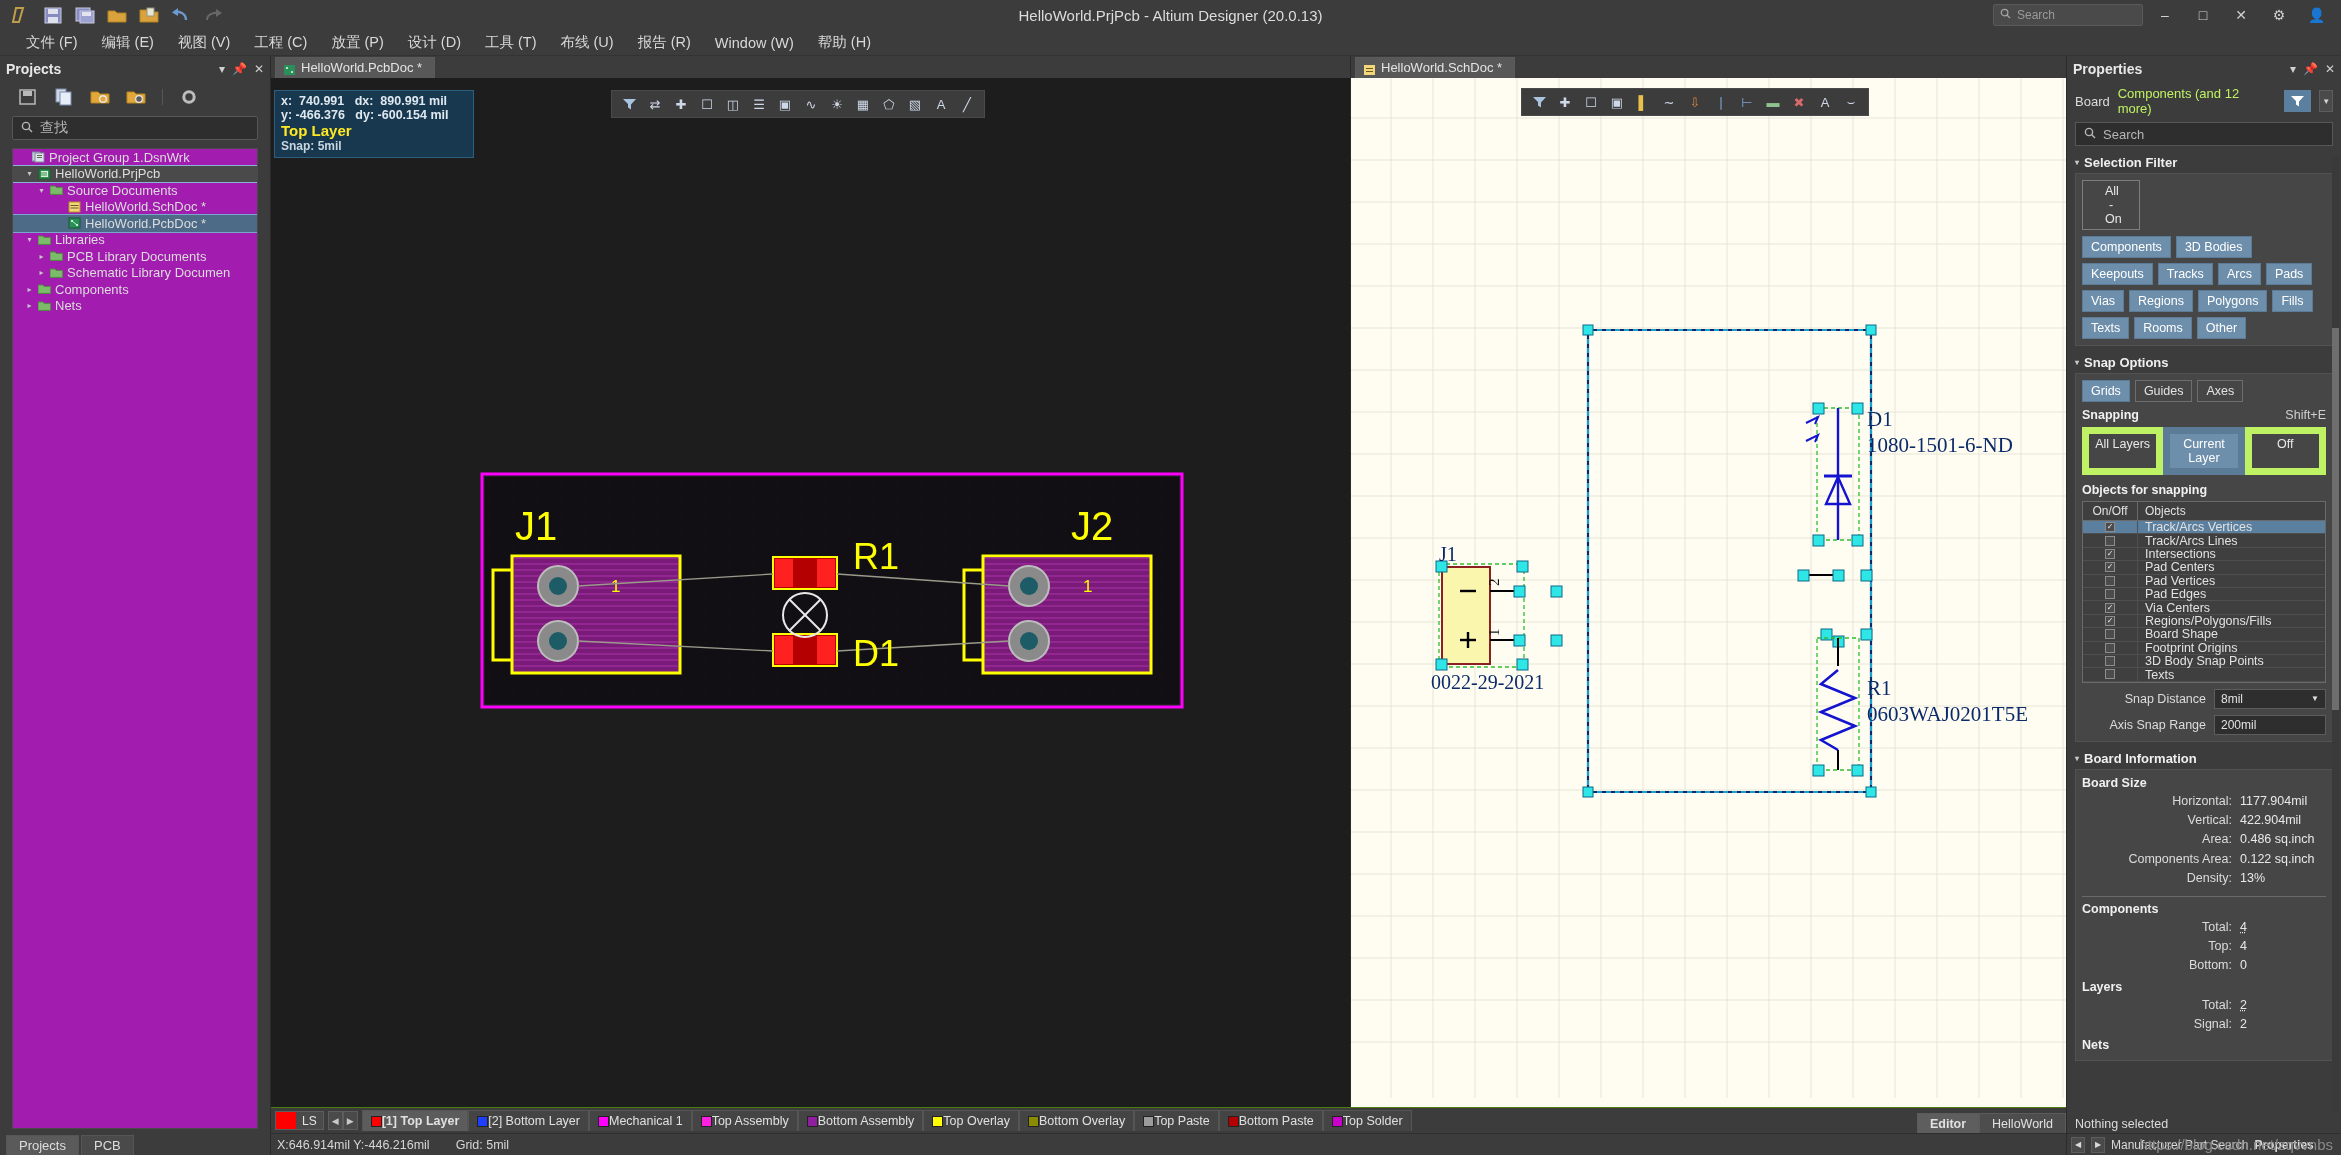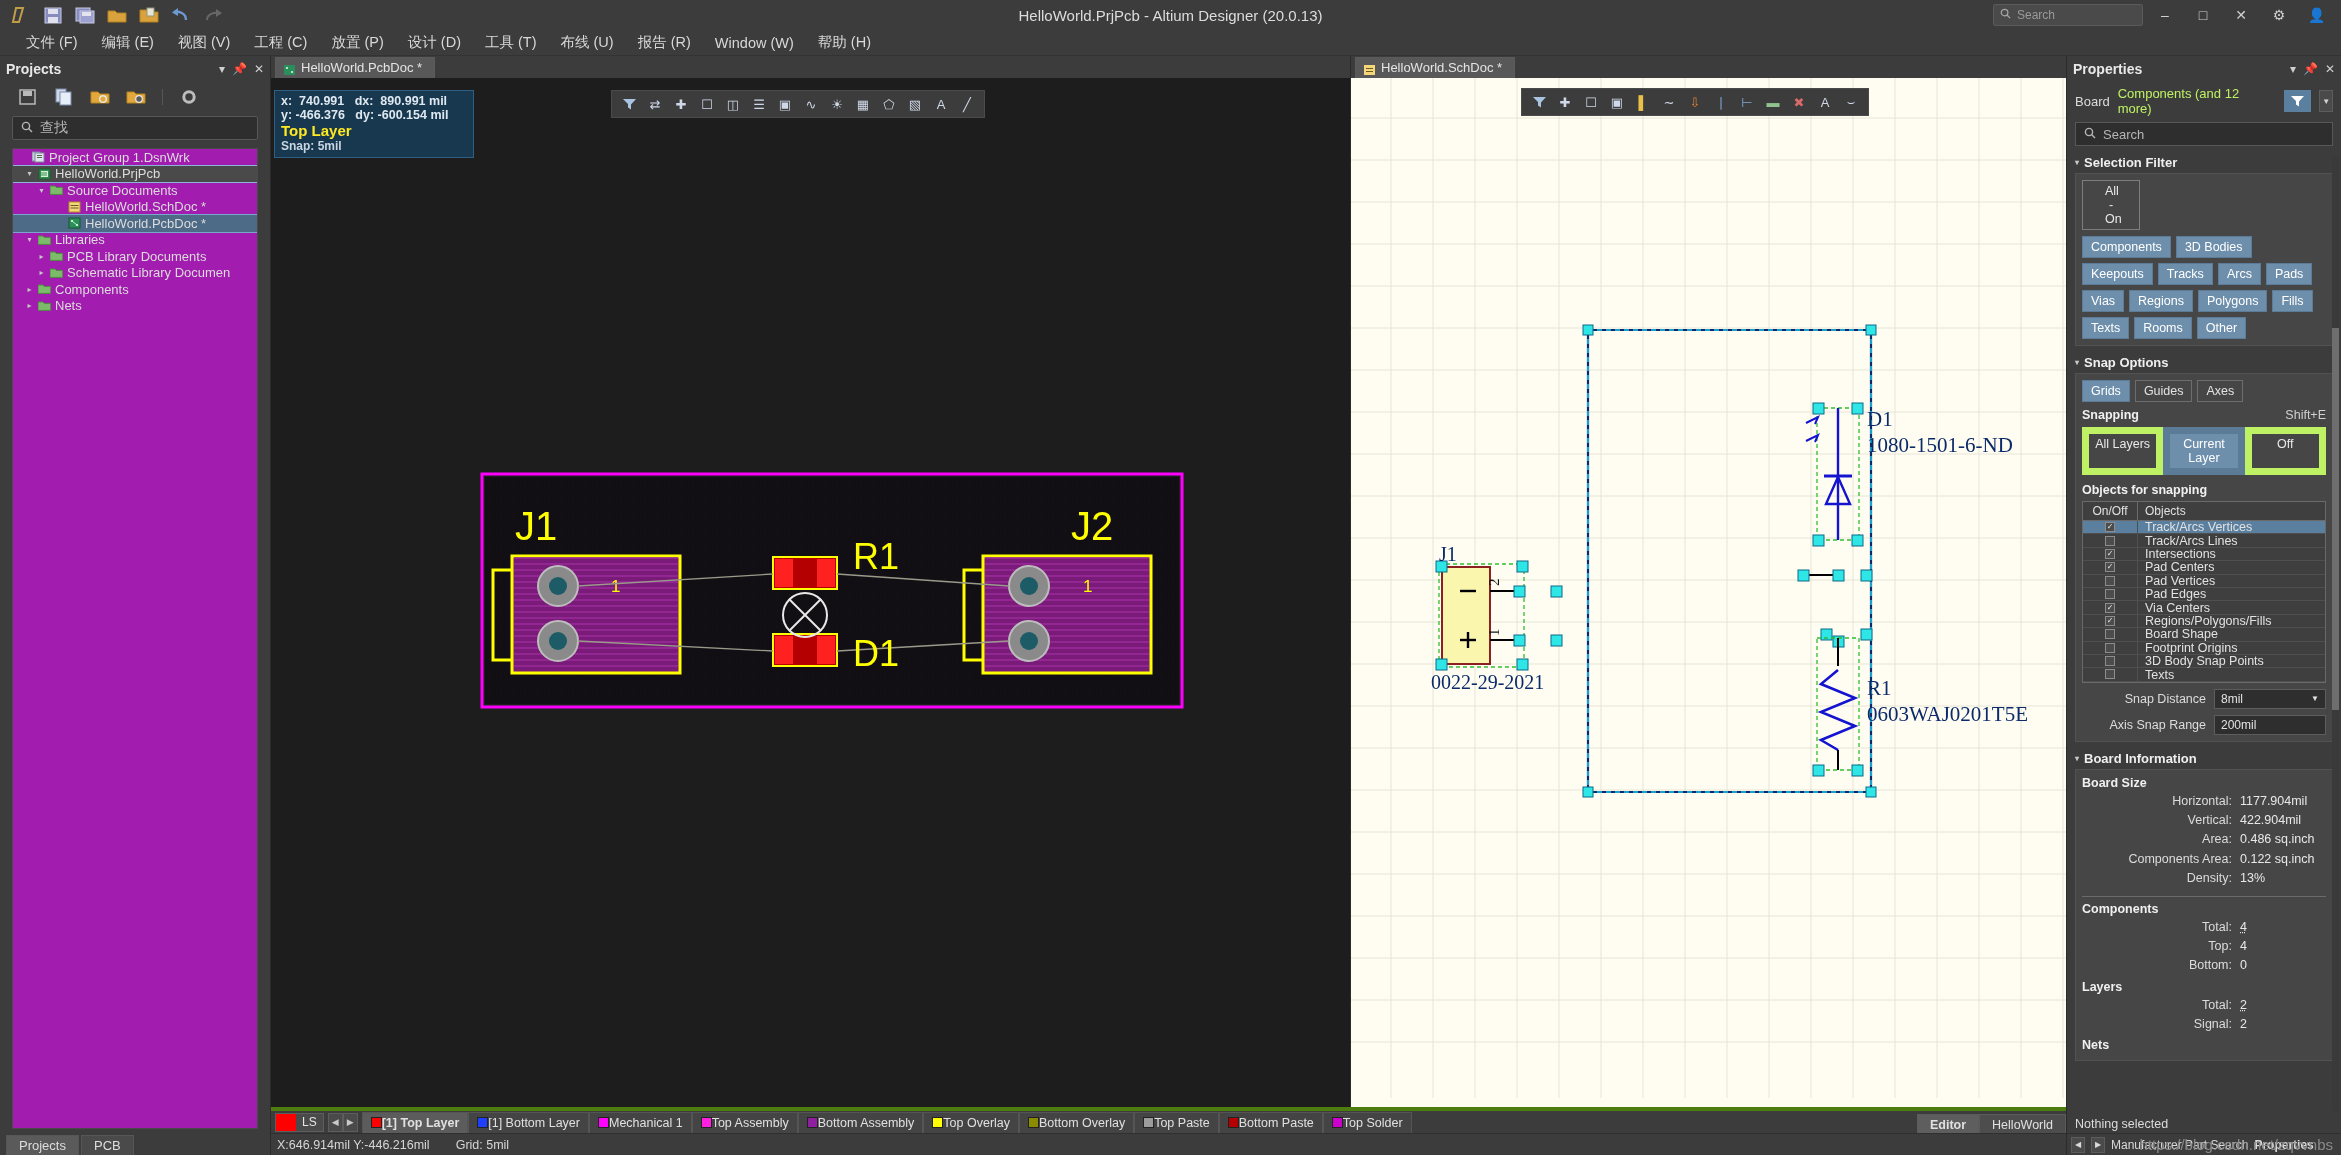--- a/index.html
+++ b/index.html
@@ -80,21 +80,21 @@
   .hud .snap { font-size:12px; color:#c9d6e2; font-weight:bold; }
 
   
   .schcanvas { position:absolute; inset:0; background:#fffdf2; }
   .sch-toolbar { position:absolute; left:170px; top:10px; height:28px; background:#3c3c3c; border:1px solid #4a4a4a;
                  display:flex; align-items:center; gap:2px; padding:0 5px; }
   .sch-toolbar .ti { width:24px; height:22px; display:flex; align-items:center; justify-content:center; font-size:13px; color:#cfd8e8;}
 
   
   .layerbar { height:26px; background:#3c3c3c; display:flex; align-items:center; gap:0; padding-left:4px;
-              border-top:4px solid #4d7c0f; flex:0 0 26px; }
+              border-top:1px solid #4d7c0f; flex:0 0 26px; }
   .lschip { display:flex; align-items:center; height:19px; border:1px solid #5d5d5d; background:#4a4a4a; }
   .lschip .swatch { width:20px; height:17px; background:#ff0000; }
   .lschip .lbl { padding:0 6px; font-size:12px; color:#e5e5e5; }
   .navbtns { display:flex; margin:0 4px; }
   .navbtns div { width:15px; height:19px; background:#4a4a4a; border:1px solid #5d5d5d; font-size:9px;
                  display:flex; align-items:center; justify-content:center; color:#c8c8c8; }
   .ltab { display:flex; align-items:center; height:21px; padding:0 8px; border:1px solid #555;
           border-bottom:none; background:#444; font-size:12.5px; color:#e0e0e0; white-space:nowrap; }
   .ltab.active { background:#5c5c5c; font-weight:bold; }
   .ltab .dot { width:11px; height:11px; border:1px solid #222; }
@@ -765,21 +765,21 @@
         <div class="navbtns">
           <div>◀</div>
           <div>▶</div>
         </div>
         <div class="ltab active">
           <span class="dot" style="background:#ff0000"></span>
           <span>[1] Top Layer</span>
         </div>
         <div class="ltab">
           <span class="dot" style="background:#1f3fff"></span>
-          <span>[1] Bottom Layer</span>
+          <span>[2] Bottom Layer</span>
         </div>
         <div class="ltab">
           <span class="dot" style="background:#ff00ff"></span>
           <span>Mechanical 1</span>
         </div>
         <div class="ltab">
           <span class="dot" style="background:#ff1fe0"></span>
           <span>Top Assembly</span>
         </div>
         <div class="ltab">

